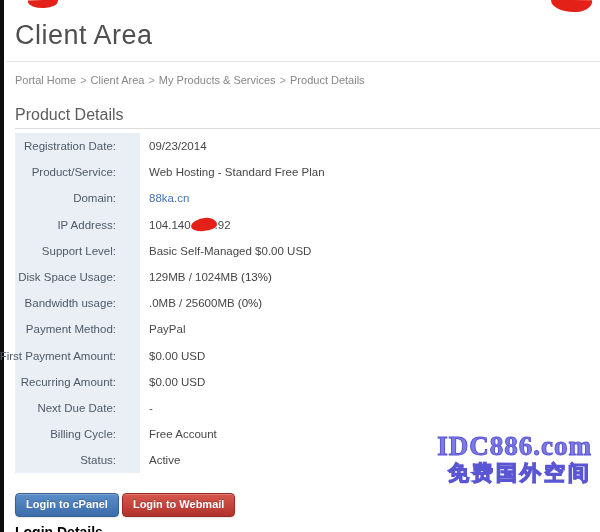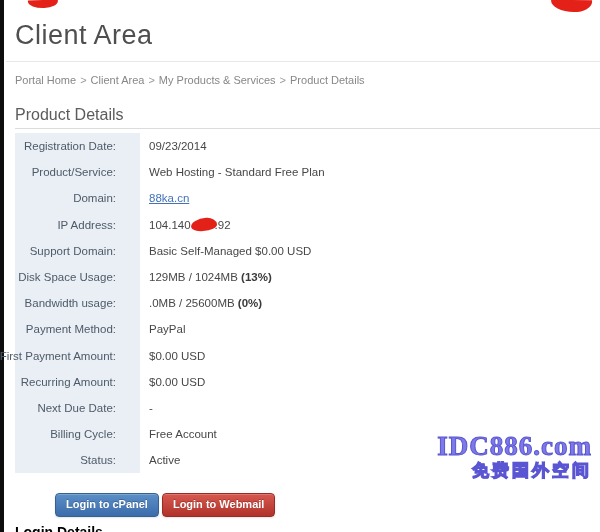--- a/index.html
+++ b/index.html
@@ -25,48 +25,48 @@
   .d-row{display:flex;height:26.2px;align-items:stretch;}
   .cell-label{
     width:125px;box-sizing:border-box;background:#e9eff5;
     display:flex;align-items:center;justify-content:flex-end;
     padding-right:24px;font-size:11.5px;color:#4e5a67;white-space:nowrap;
   }
   .cell-value{
     display:flex;align-items:center;padding-left:9px;
     font-size:11.5px;color:#474747;white-space:pre;justify-content:flex-end;
   }
-  .cell-value .bold{font-weight:bold;color:#3a3a3a;}
-  .cell-value .link{color:#4272b8;cursor:pointer;text-decoration:underline;}
+  .cell-value .bold{font-weight:normal;color:#3a3a3a;}
+  .cell-value .link{color:#4272b8;cursor:pointer;}
   .redaction{
     display:inline-block;width:26px;height:13px;background:#e32119;
     border-radius:60% 40% 55% 45% / 60% 55% 45% 40%;
     margin:0 -2px 0 0;transform:rotate(-4deg);
   }
 
-  .btn-row{position:absolute;left:15px;top:493px;display:flex;gap:3px;margin-left:40px;}
+  .btn-row{position:absolute;left:15px;top:493px;display:flex;gap:3px;}
   .btn{
     font-family:"Liberation Sans", sans-serif;
     font-size:11px;font-weight:bold;color:#ffffff;
     padding:5px 10px 6px;border-radius:4px;border:1px solid;
     text-shadow:0 -1px 0 rgba(0,0,0,.25);cursor:pointer;line-height:1;
     box-shadow:inset 0 1px 0 rgba(255,255,255,.2), 0 1px 2px rgba(0,0,0,.1);
   }
   .btn-blue{background:linear-gradient(#5b8fc7,#3c6cab);border-color:#35608f;}
   .btn-red{background:linear-gradient(#d6584e,#b0322a);border-color:#992b24;}
 
   .login-details-title{position:absolute;left:15px;top:524px;font-size:14px;font-weight:bold;color:#000000;}
 
   .watermark{position:absolute;right:8px;top:432px;text-align:right;pointer-events:none;}
   .wm-line1{
     font-family:"Liberation Serif", serif;font-weight:bold;font-size:27px;line-height:1.05;
     color:#7d79e6;-webkit-text-stroke:1px #5a55d2;letter-spacing:1px;
   }
   .wm-line2{
-    font-family:"Liberation Serif", serif;font-weight:bold;font-size:17px;line-height:1.25;
+    font-family:"Liberation Serif", serif;font-weight:bold;font-size:21px;line-height:1.25;
     letter-spacing:3px;color:#0f172a;-webkit-text-stroke:1.3px #5a55d2;
   }
 </style>
 </head>
 <body>
 
 <div class="edge-strip"></div>
 
 <div class="scribble tl"></div>
 <div class="scribble tr"></div>
@@ -90,21 +90,21 @@
     </div>
     <div class="d-row">
       <div class="cell-label">Domain:</div>
       <div class="cell-value"><span class="link">88ka.cn</span></div>
     </div>
     <div class="d-row">
       <div class="cell-label">IP Address:</div>
       <div class="cell-value"><span>104.140</span><span class="redaction"></span><span>.92</span></div>
     </div>
     <div class="d-row">
-      <div class="cell-label">Support Domain:</div>
+      <div class="cell-label">Support Level:</div>
       <div class="cell-value"><span>Basic Self-Managed $0.00 USD</span></div>
     </div>
     <div class="d-row">
       <div class="cell-label">Disk Space Usage:</div>
       <div class="cell-value"><span>129MB / 1024MB </span><span class="bold">(13%)</span></div>
     </div>
     <div class="d-row">
       <div class="cell-label">Bandwidth usage:</div>
       <div class="cell-value"><span>.0MB / 25600MB </span><span class="bold">(0%)</span></div>
     </div>

